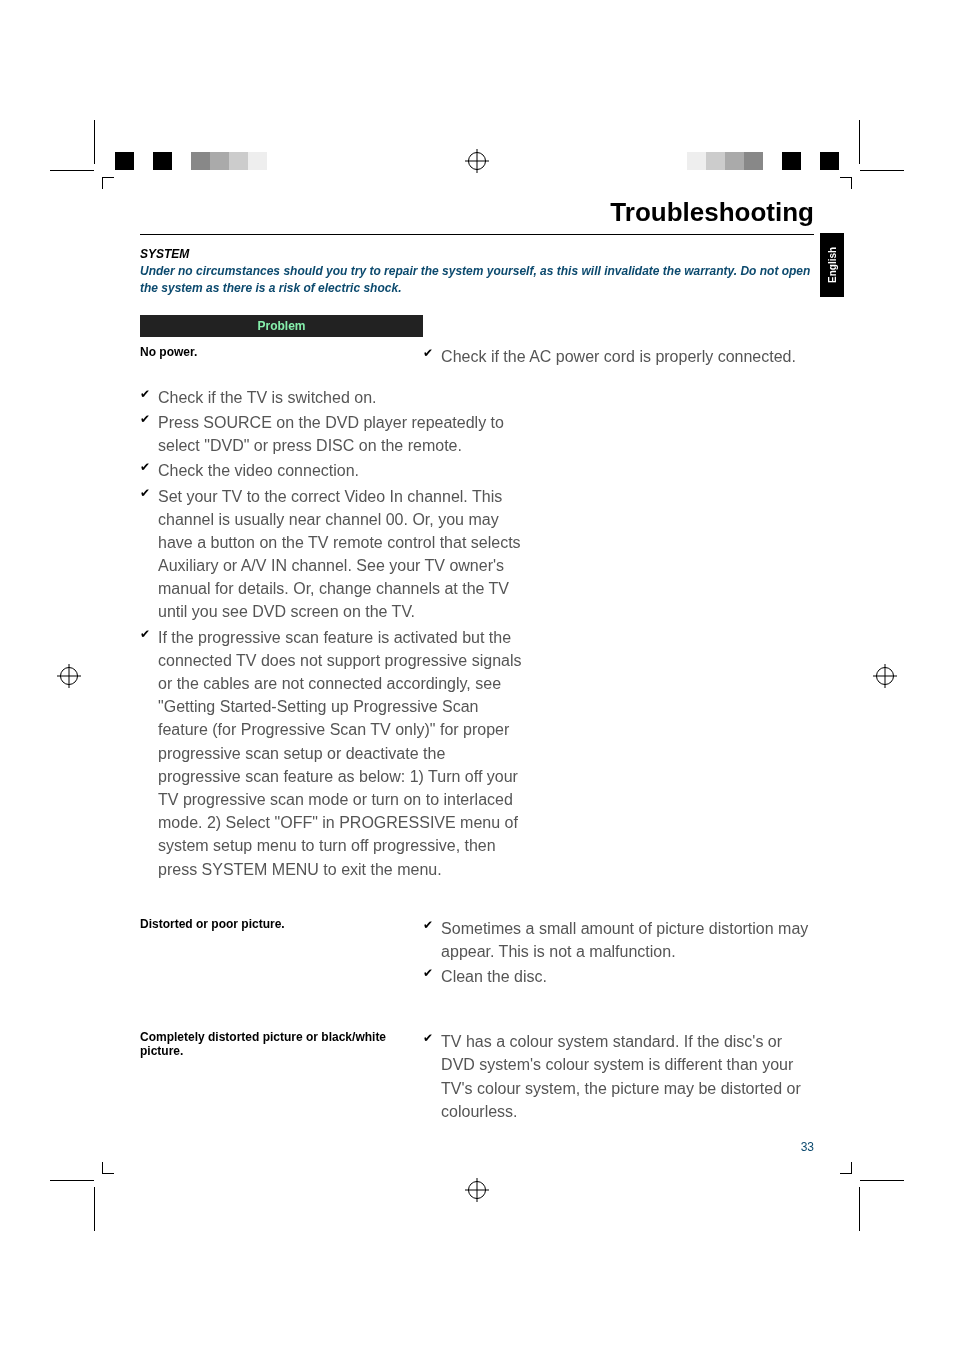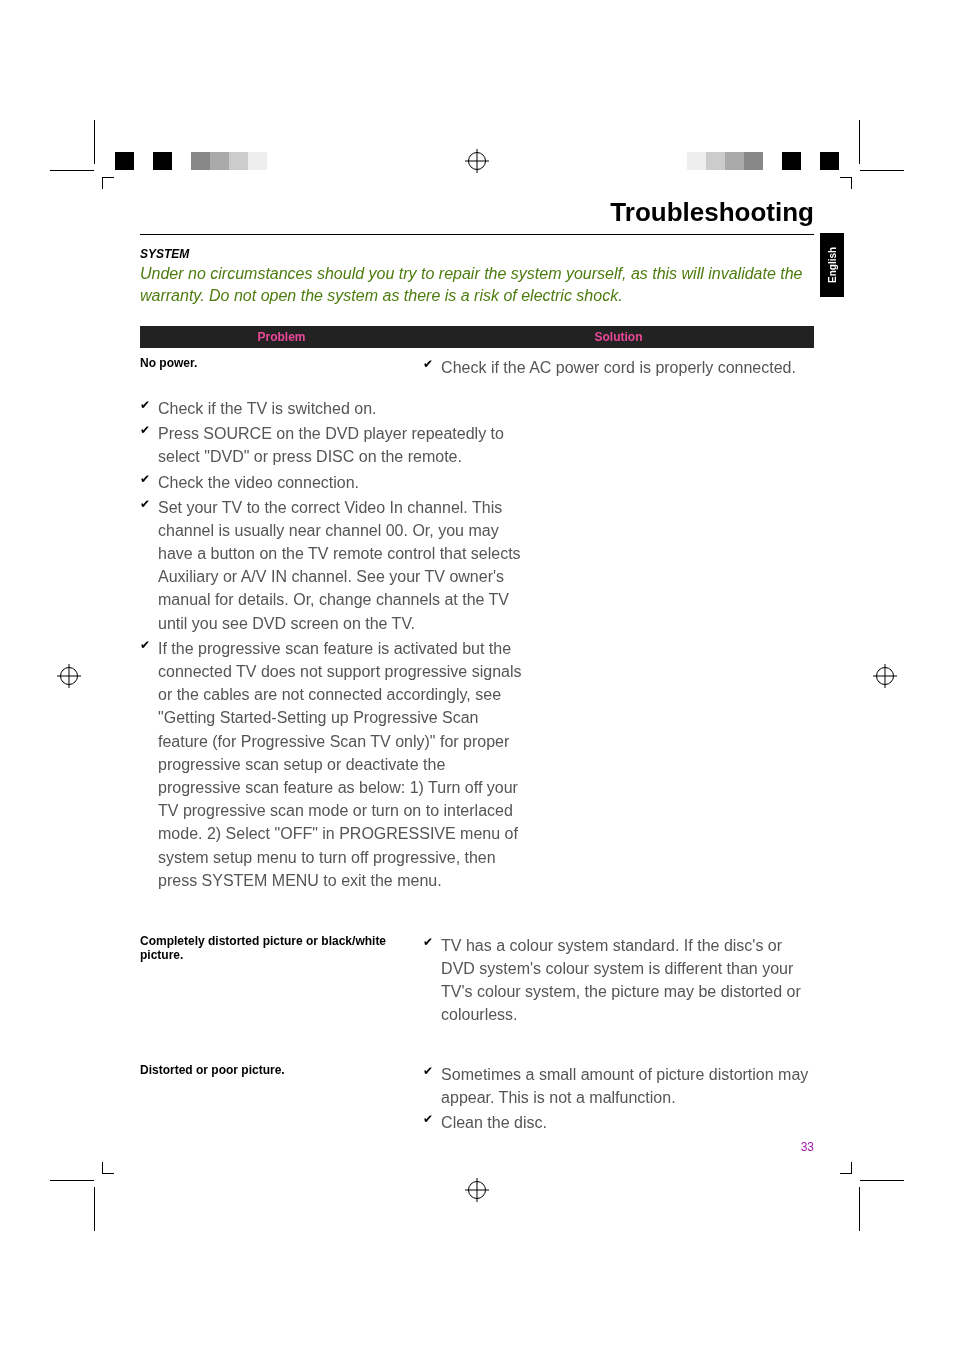--- a/index.html
+++ b/index.html
@@ -55,39 +55,39 @@
   .reg.rr{top:50%;right:60px;transform:translateY(-50%);}
 
   
   .content { position: absolute; top: 197px; left: 140px; right: 140px; bottom: 197px; }
   .title { font-size: 26px; text-align: right; font-weight: 600; color: #000; padding-bottom: 6px; }
   .hr { height: 1px; background: #000; margin: 0 0 12px 0; }
 
   .lang-tab { position: absolute; top: 36px; right: -30px; width: 24px; height: 64px; background: #000; color: #fff; font-size: 10px; font-weight: 600; display: flex; align-items: center; justify-content: center; writing-mode: vertical-rl; transform: rotate(180deg); }
 
   .warn-head { font-size: 12px; font-weight: 700; font-style: italic; color: #000; margin-bottom: 2px; }
-  .warn-body { font-size: 16px; font-weight: 400; font-style: italic; color: #4d7c0f; line-height: 1.4; }
+  .warn-body { font-size: 12px; font-weight: 700; font-style: italic; color: #0c4a6e; line-height: 1.4; }
   .warn-body + .warn-body { margin-top: 14px; }
 
   .tbl { margin-top: 18px; width: 100%; }
   .tbl-head { display: flex; }
-  .tbl-head > div { background: #222; color: #ec4899; font-size: 12px; font-weight: 700; text-align: center; padding: 4px 0; }
+  .tbl-head > div { background: #222; color: #86efac; font-size: 12px; font-weight: 700; text-align: center; padding: 4px 0; }
   .col-problem { width: 42%; }
   .col-solution { width: 58%; }
 
   .row { display: flex; padding: 8px 0; }
   .row .lbl { width: 42%; padding-right: 10px; font-size: 12px; font-weight: 700; color: #000; }
   .row .sol { width: 58%; font-size: 16px; color: #555; }
   .sol ul { list-style: none; }
   .sol li { position: relative; padding-left: 18px; line-height: 1.45; margin-bottom: 2px; }
   .sol li::before { content: "✔"; position: absolute; left: 0; top: 0; font-size: 12px; color: #000; }
   .power-icon { display:inline-block; width:11px; height:11px; border:1.4px solid #555; border-radius:50%; position:relative; vertical-align:-2px; margin:0 1px; }
   .power-icon::after{content:"";position:absolute;left:50%;top:-2px;width:1.4px;height:7px;background:#555;transform:translateX(-50%);}
 
-  .pgnum { position: absolute; bottom: 0; right: 0; font-size: 12px; color: #a21caf; }
+  .pgnum { position: absolute; bottom: 0; right: 0; font-size: 12px; color: #0c4a6e; }
 </style>
 </head>
 <body>
 
 <div class="page">
 
   <div class="crop h tl-h"></div>
   <div class="crop v tl-v"></div>
   <div class="crop h tr-h"></div>
   <div class="crop v tr-v"></div>
@@ -131,21 +131,20 @@
     <div class="hr"></div>
 
     <div class="lang-tab">English</div>
 
     <div class="warn-head">SYSTEM</div>
     <div class="warn-body">Under no circumstances should you try to repair the system yourself, as this will invalidate the warranty.  Do not open the system as there is a risk of electric shock.</div>
 
     <div class="tbl">
       <div class="tbl-head">
         <div class="col-problem">Problem</div>
-        <div class="col-solution">Solution</div>
       </div>
 
       <div class="row">
         <div class="lbl">No power.</div>
         <div class="sol">
           <ul>
             <li>Check if the AC power cord is properly connected.</li>
           </ul>
         </div>
       </div>
@@ -157,35 +156,35 @@
             <li>Press SOURCE on the DVD player repeatedly to select "DVD" or press DISC on the remote.</li>
             <li>Check the video connection.</li>
             <li>Set your TV to the correct Video In channel. This channel is usually near channel 00. Or, you may have a button on the TV remote control that selects Auxiliary or A/V IN channel. See your TV owner's manual for details. Or, change channels at the TV until you see DVD screen on the TV.</li>
             <li>If the progressive scan feature is activated but the connected TV does not support progressive signals or the cables are not connected accordingly, see "Getting Started-Setting up Progressive Scan feature (for Progressive Scan TV only)" for proper progressive scan setup or deactivate the progressive scan feature as below:
 1) Turn off your TV progressive scan mode or turn on to interlaced mode.
 2) Select "OFF" in PROGRESSIVE menu of system setup menu to turn off progressive, then press SYSTEM MENU to exit the menu.</li>
           </ul>
         </div>
       </div>
 
-      <div class="row" style="margin-top:24px;">
-        <div class="lbl">Completely distorted picture or black/white picture.</div>
-        <div class="sol">
-          <ul>
-            <li>TV has a colour system standard. If the disc's or DVD system's colour system is different than your TV's colour system, the picture may be distorted or colourless.</li>
-          </ul>
-        </div>
-      </div>
-
       <div class="row" style="margin-top:18px;">
         <div class="lbl">Distorted or poor picture.</div>
         <div class="sol">
           <ul>
             <li>Sometimes a small amount of picture distortion may appear. This is not a malfunction.</li>
             <li>Clean the disc.</li>
+          </ul>
+        </div>
+      </div>
+
+      <div class="row" style="margin-top:24px;">
+        <div class="lbl">Completely distorted picture or black/white picture.</div>
+        <div class="sol">
+          <ul>
+            <li>TV has a colour system standard. If the disc's or DVD system's colour system is different than your TV's colour system, the picture may be distorted or colourless.</li>
           </ul>
         </div>
       </div>
     </div>
 
     <div class="pgnum">33</div>
   </div>
 </div>
 
 </body></html>

